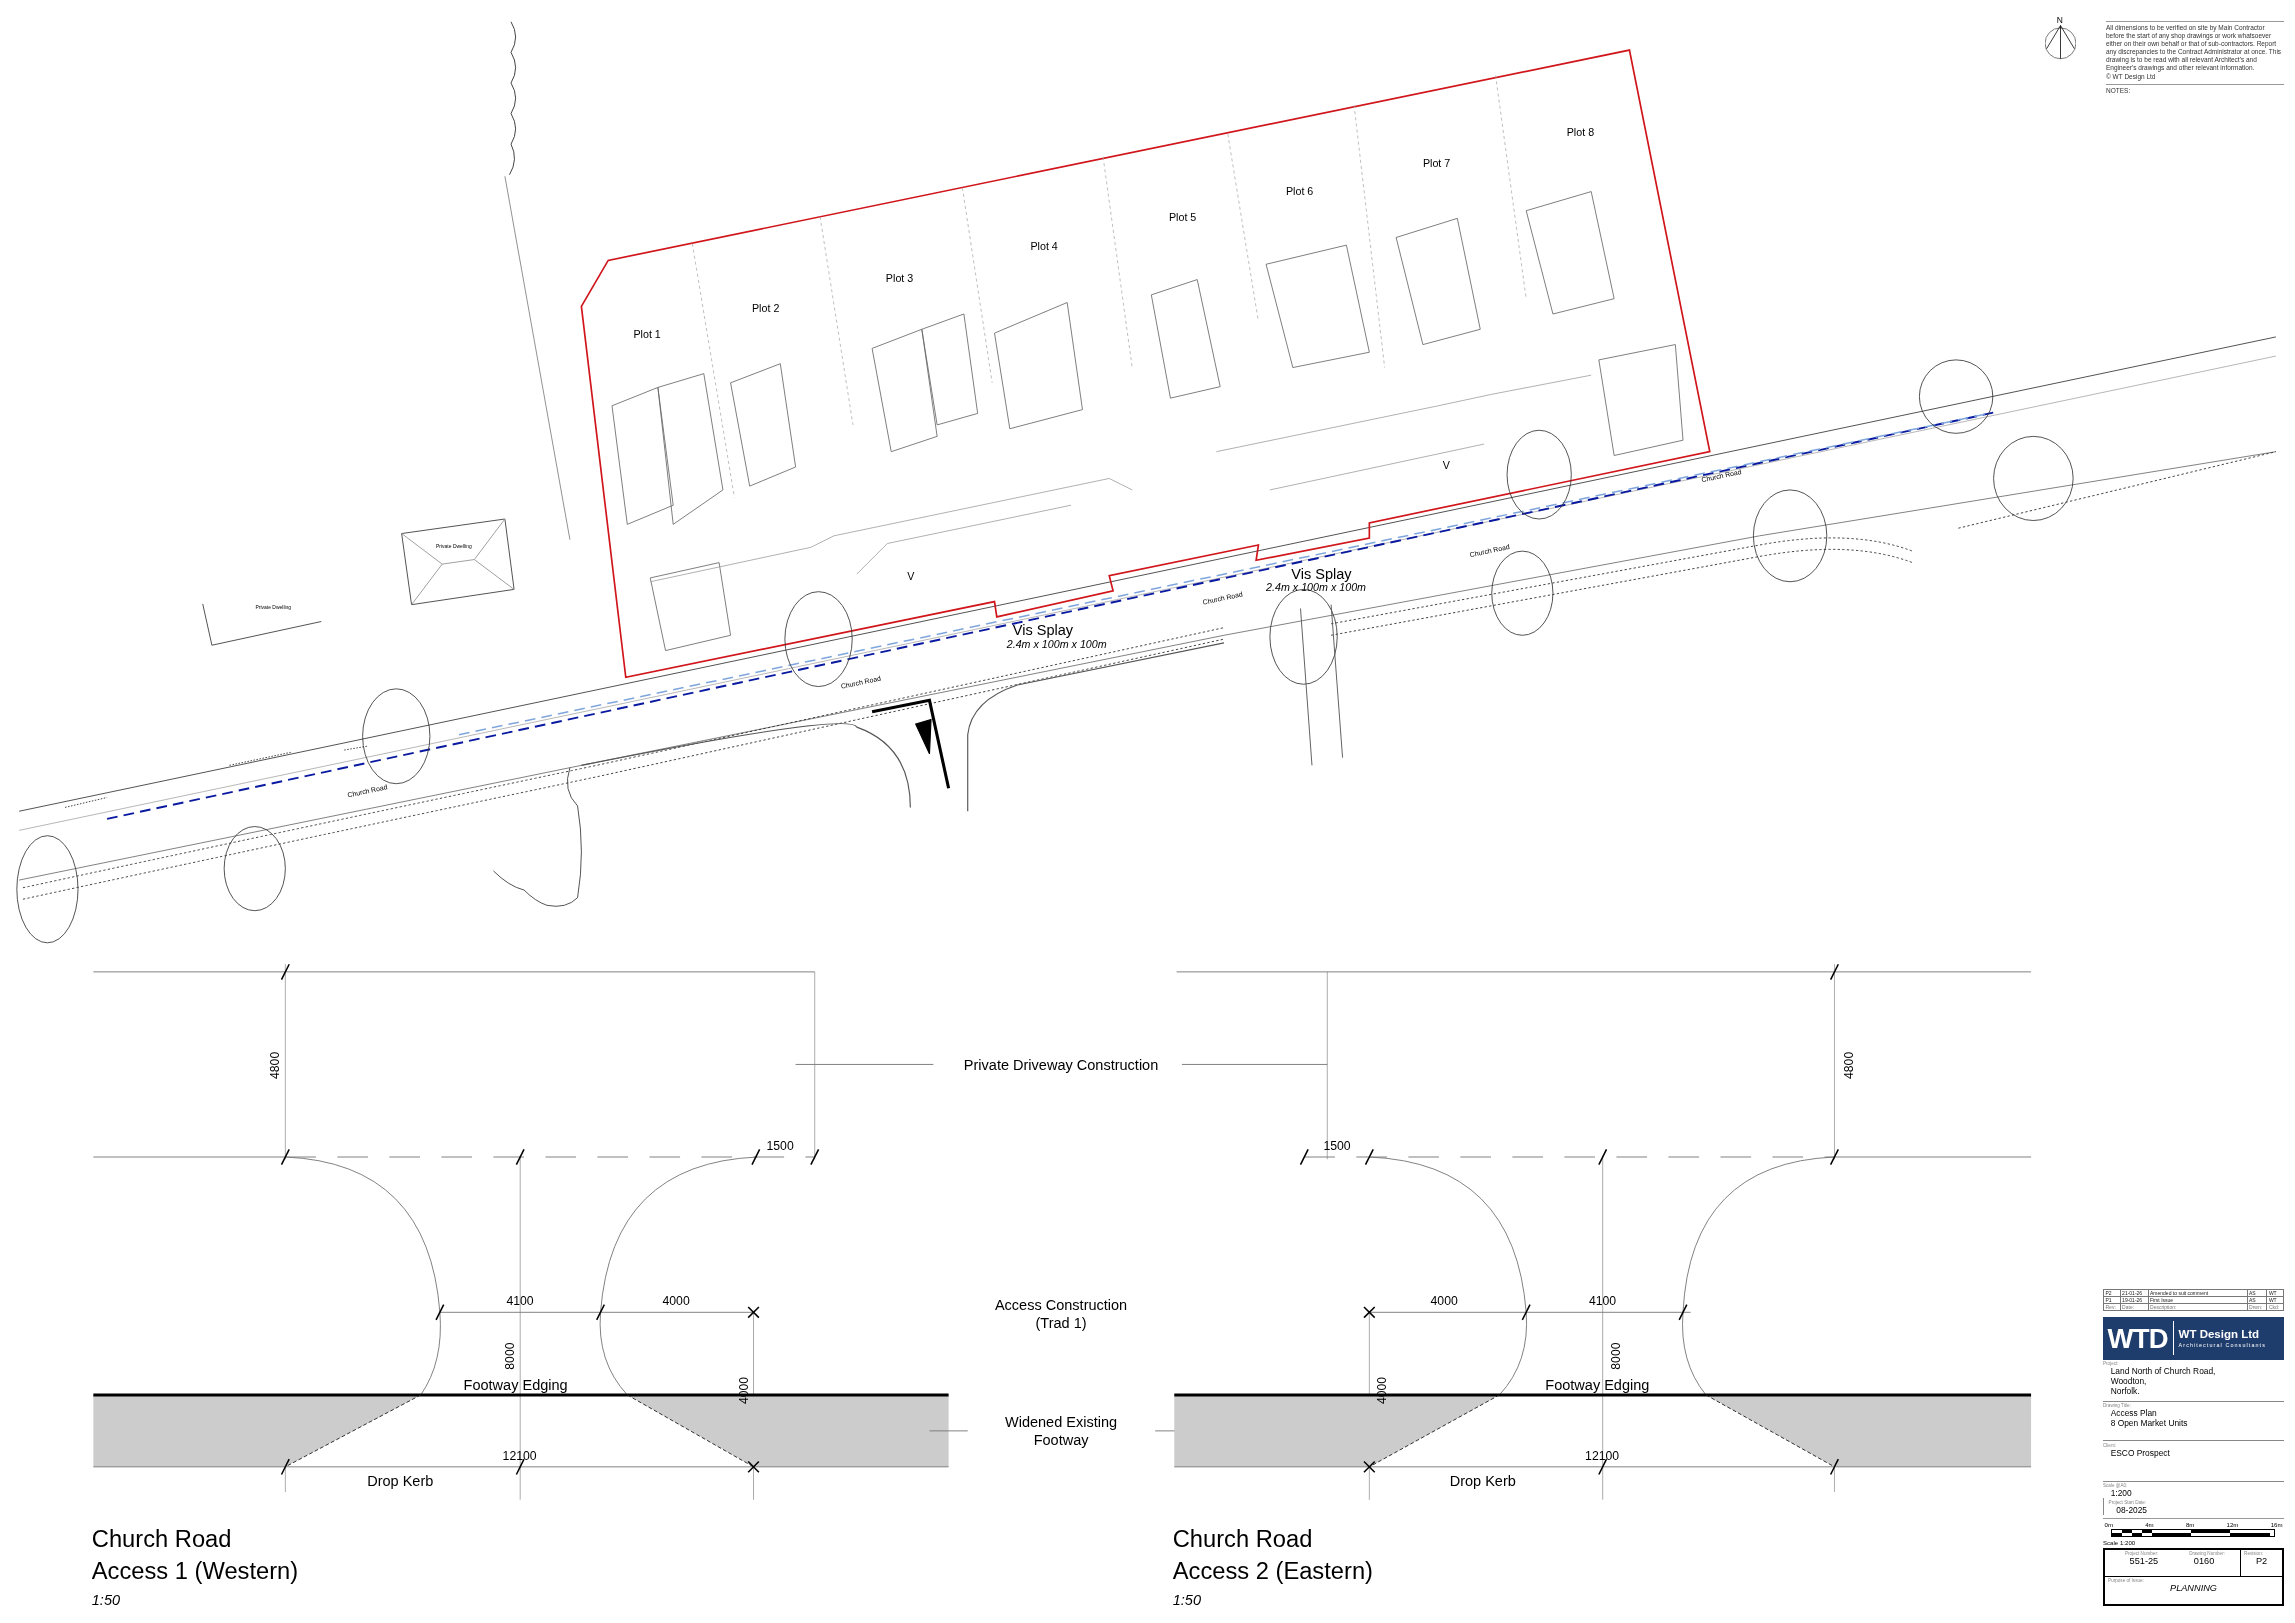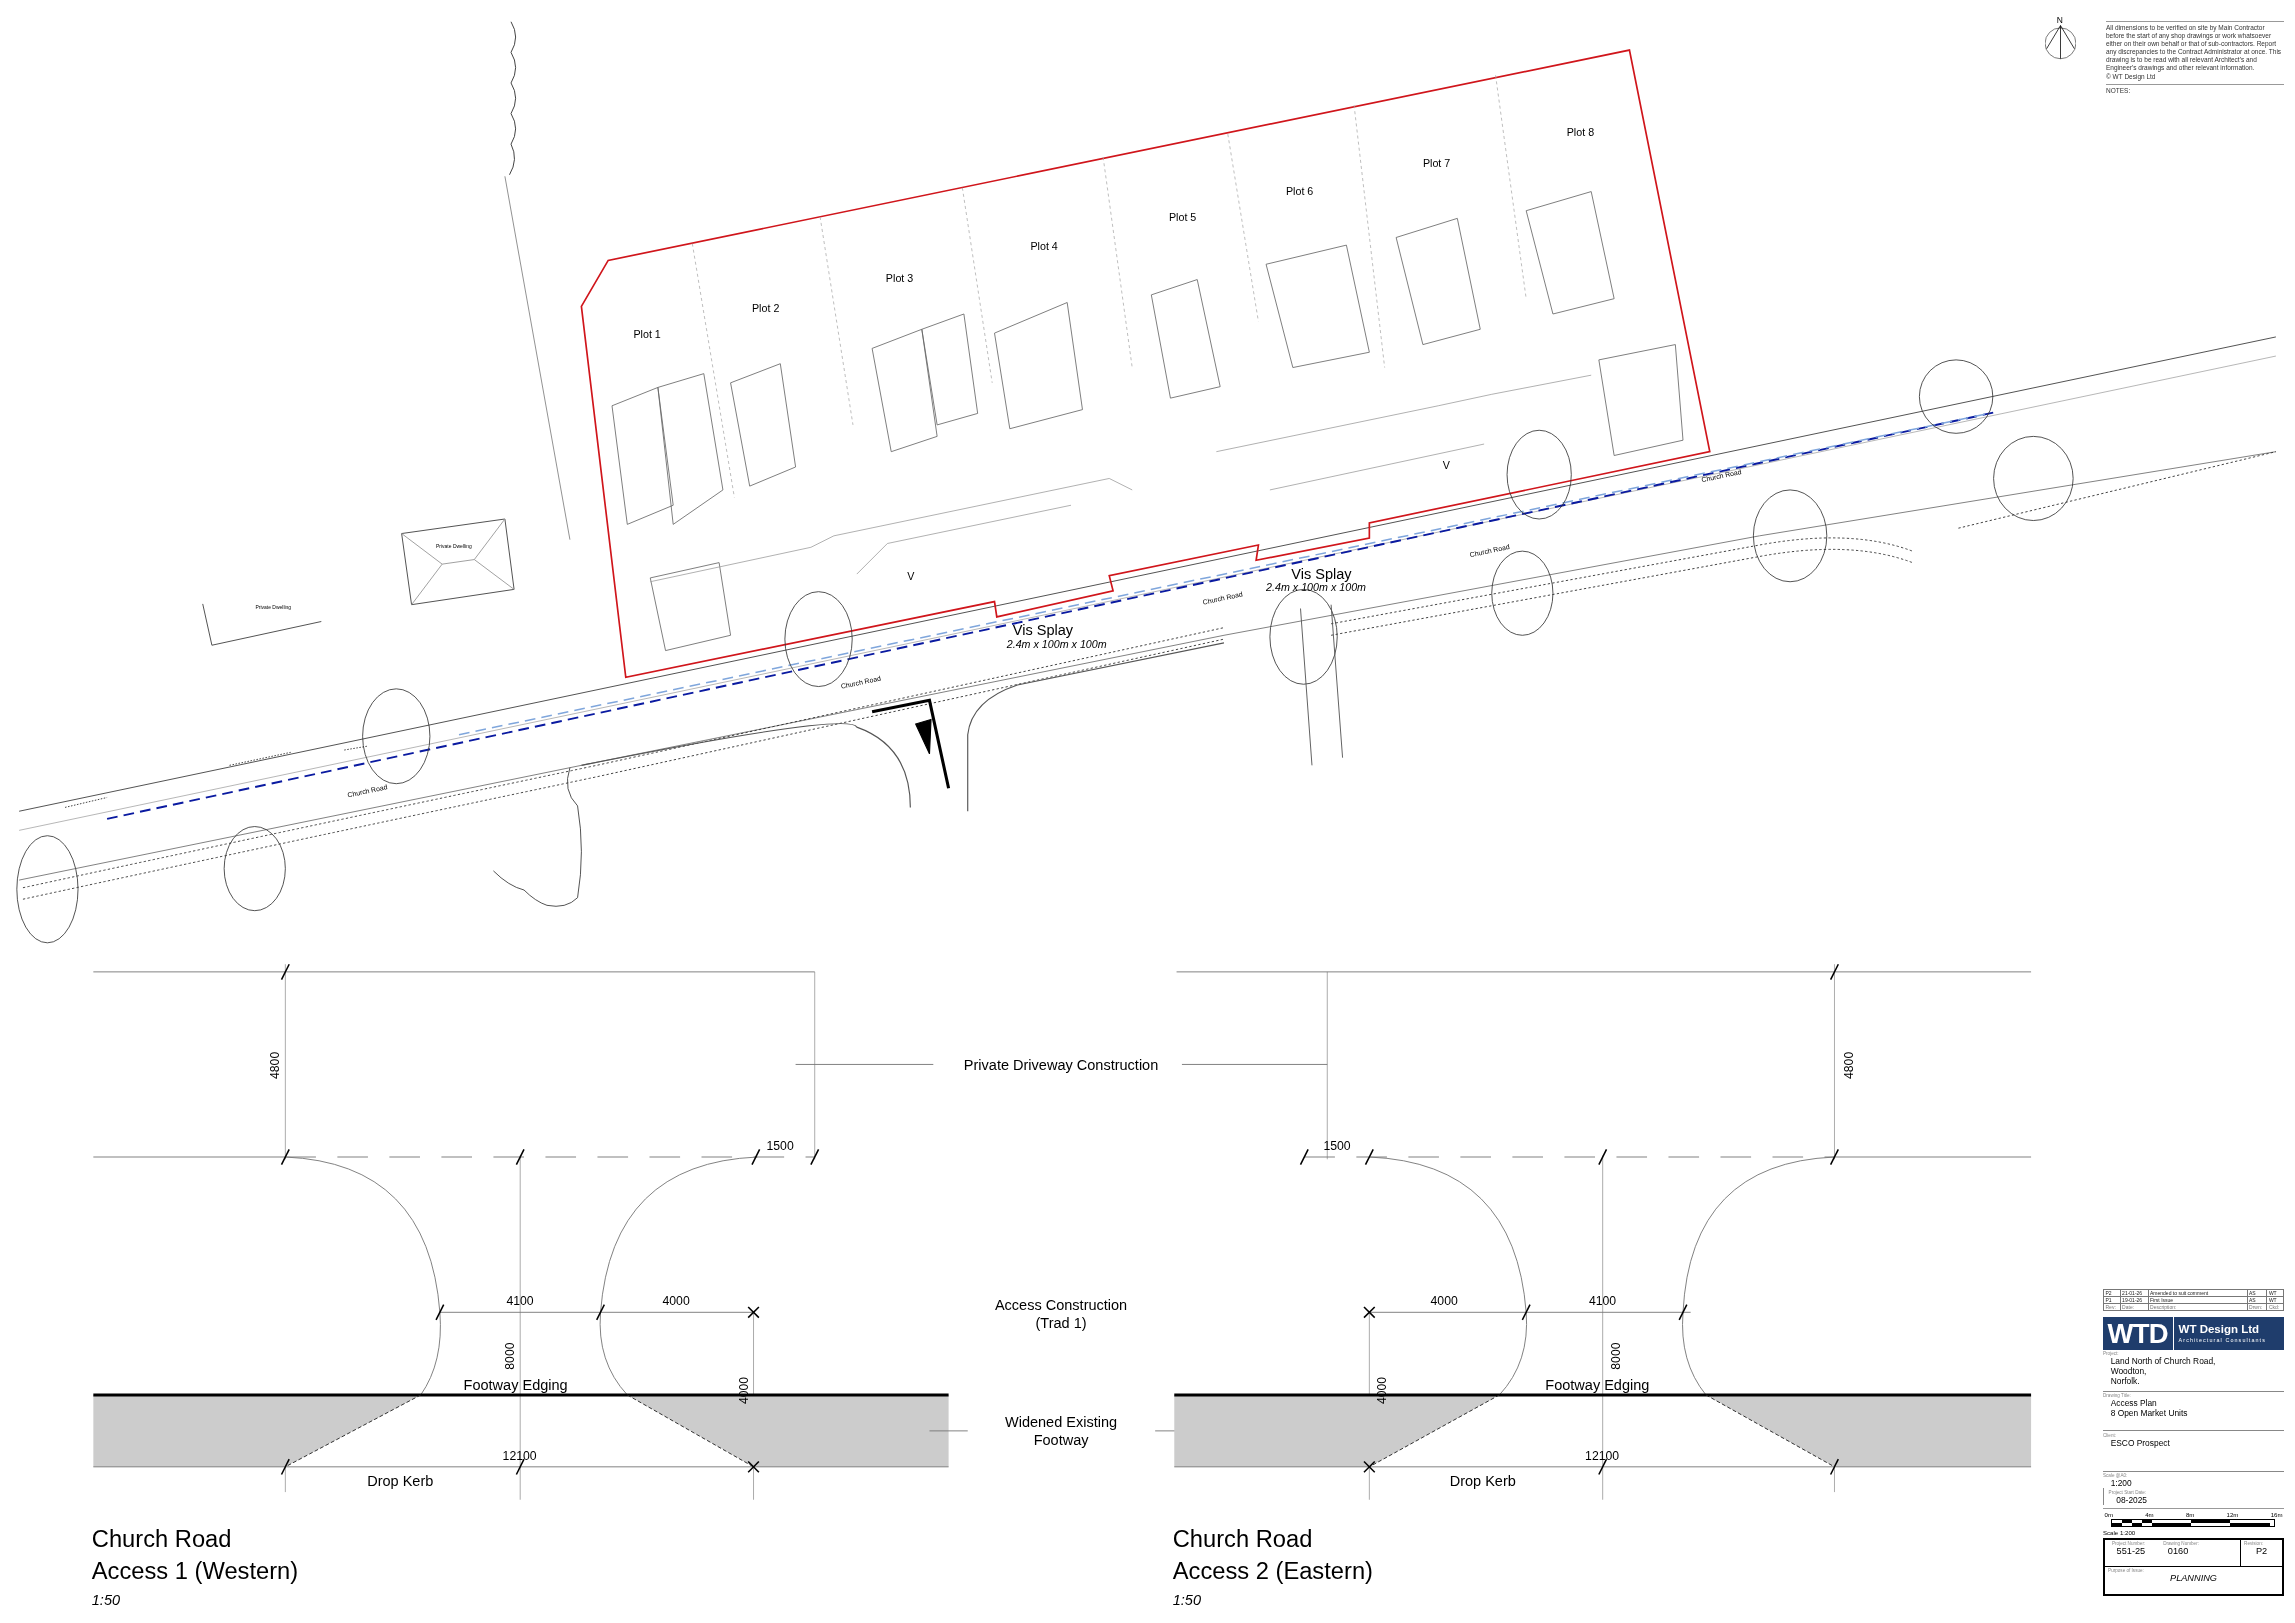--- a/index.html
+++ b/index.html
@@ -7,40 +7,40 @@
            font-family: "Liberation Sans", sans-serif; color: #000; }
     svg { position: absolute; left: 0; top: 0; }
     .t { font-family: "Liberation Sans", sans-serif; fill: #000; }
     .notes { position: absolute; left: 2106px; top: 18.4px; width: 178px; font-size: 6.5px; line-height: 8px; color: #333; }
     .notes .rule { border-top: 0.8px solid #999; margin: 2.3px 0 2.3px 0; }
     .notes .hd { font-size: 6.5px; color: #333; }
     .tb { position: absolute; left: 2103px; top: 1289px; width: 181px; font-size: 6.9px; color: #000; }
     .rev-table { width: 100%; border-collapse: collapse; font-size: 5px; color: #222; }
     .rev-table td { border: 0.8px solid #777; padding: 0 1.5px; height: 6.1px; }
     .rev-table tr.hdr td { color: #777; }
-    .logo { background: #1f3d6c; height: 33px; margin-top: 5.4px; display: flex; align-items: center; color: #fff; }
+    .logo { background: #1f3d6c; height: 43px; margin-top: 5.4px; display: flex; align-items: center; color: #fff; }
     .logo .mark { font-weight: bold; font-size: 27.5px; letter-spacing: -0.8px; padding-left: 4.6px; width: 61px; line-height: 31px; }
     .logo .sep { width: 0.8px; height: 34px; background: #fff; margin: 0 4.6px; }
     .logo .name { font-weight: bold; font-size: 11.5px; line-height: 13.8px; }
     .logo .sub { font-size: 5.4px; letter-spacing: 1.1px; }
     .lbl { font-size: 4.6px; color: #888; margin-top: 1.5px; }
     .val { font-size: 8.4px; line-height: 10px; padding-left: 7.7px; }
     .sect { border-top: 1.5px solid #888; margin-top: 4.6px; padding-top: 0; }
     .row2 { display: flex; flex-direction: column; }
     .row2 > div { flex: 1; }
     .row2 > div + div { border-left: 0.8px solid #888; padding-left: 4.6px; }
     .scalebar { margin-top: 3.1px; border-top: 0.8px solid #999; padding-top: 1.5px; }
     .scalebar .ticks { display: flex; justify-content: space-between; font-size: 6.1px; padding: 0 1.5px; }
     .bar { position: relative; height: 6.1px; margin: 1.5px 9.2px 0 7.7px; border: 0.8px solid #000; }
     .bar div { position: absolute; height: 3.1px; background: #000; }
     .scale-cap { font-size: 6.1px; margin-top: 1.5px; }
     .box { border: 2.3px solid #000; margin-top: 2.3px; }
     .box .top { display: flex; border-bottom: 1.5px solid #000; height: 26px; }
     .box .top .l { flex: 1; display: flex; border-right: 1.5px solid #000; }
-    .box .top .l > div { padding-left: 7px; }
+    .box .top .l > div { padding-left: 20px; }
     .box .top .r { width: 41px; text-align: center; }
     .box .num { font-size: 9.2px; padding-left: 4.6px; }
     .box .purpose { height: 26px; text-align: center; }
     .box .purpose .val { padding: 0; font-size: 9.2px; font-style: italic; }
     .north { position: absolute; left: 2045px; top: 13.8px; width: 31px; height: 54px; }
   </style>
 </head>
 <body>
 
 <svg width="2295" height="1624" viewBox="0 0 3000 2122">

